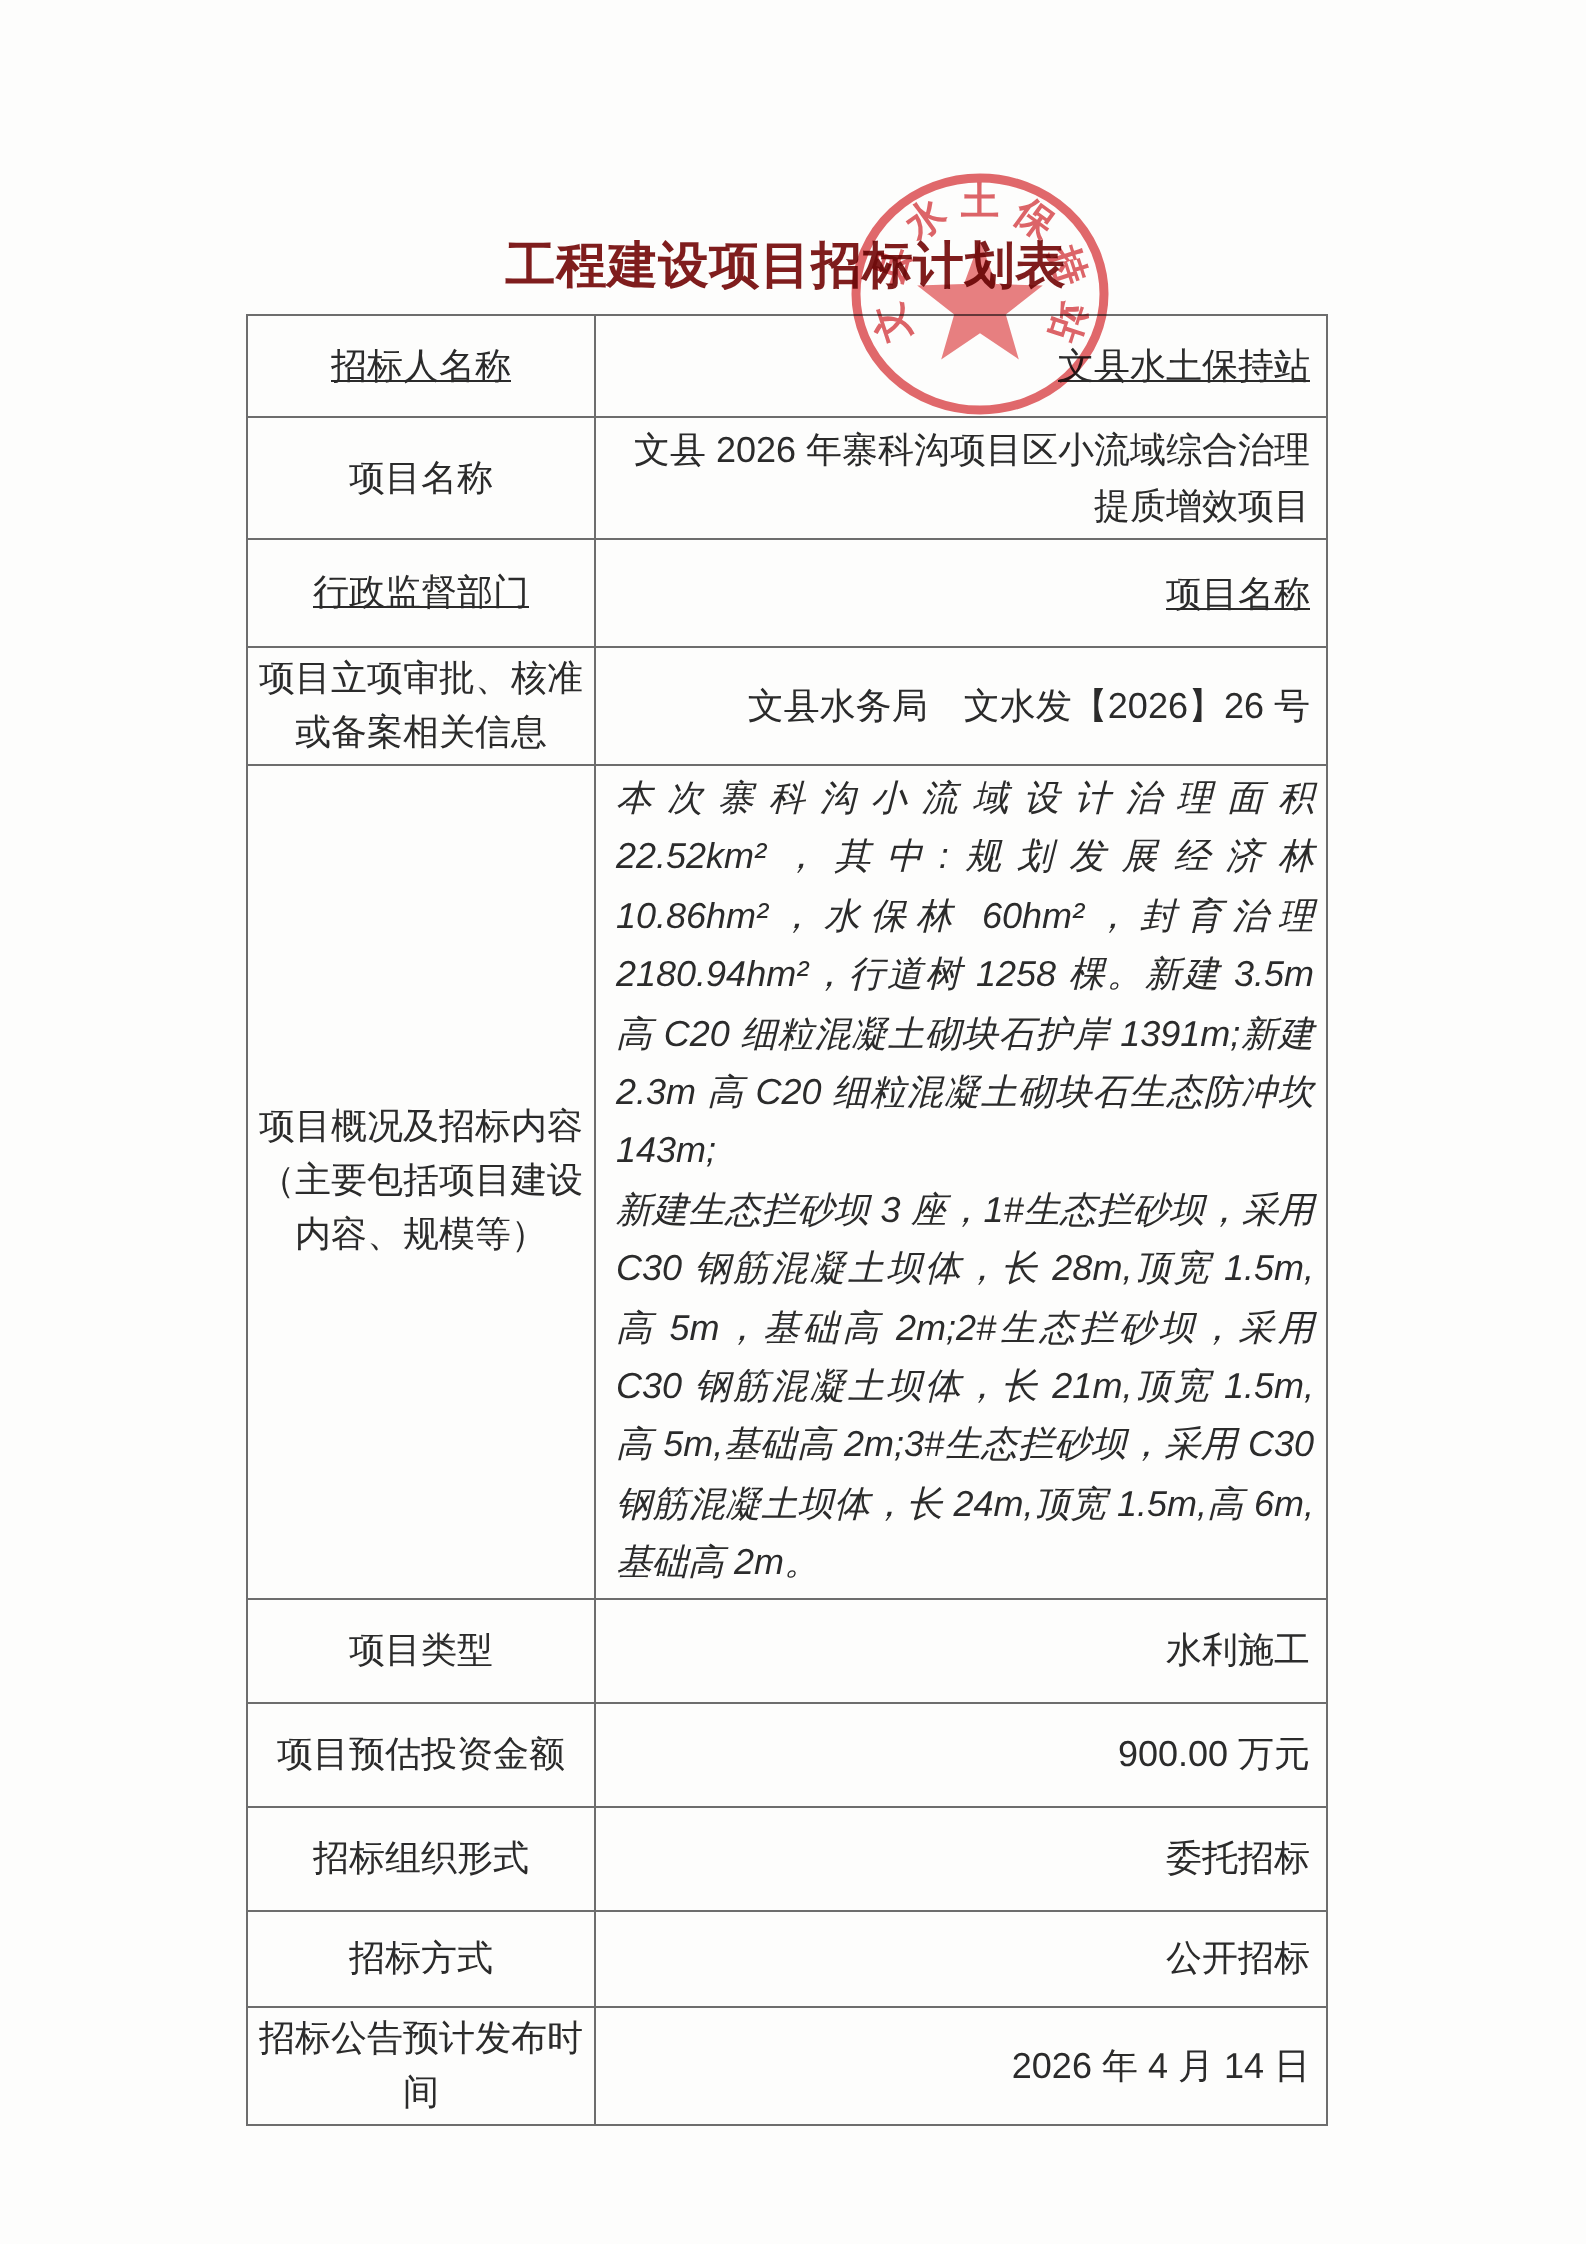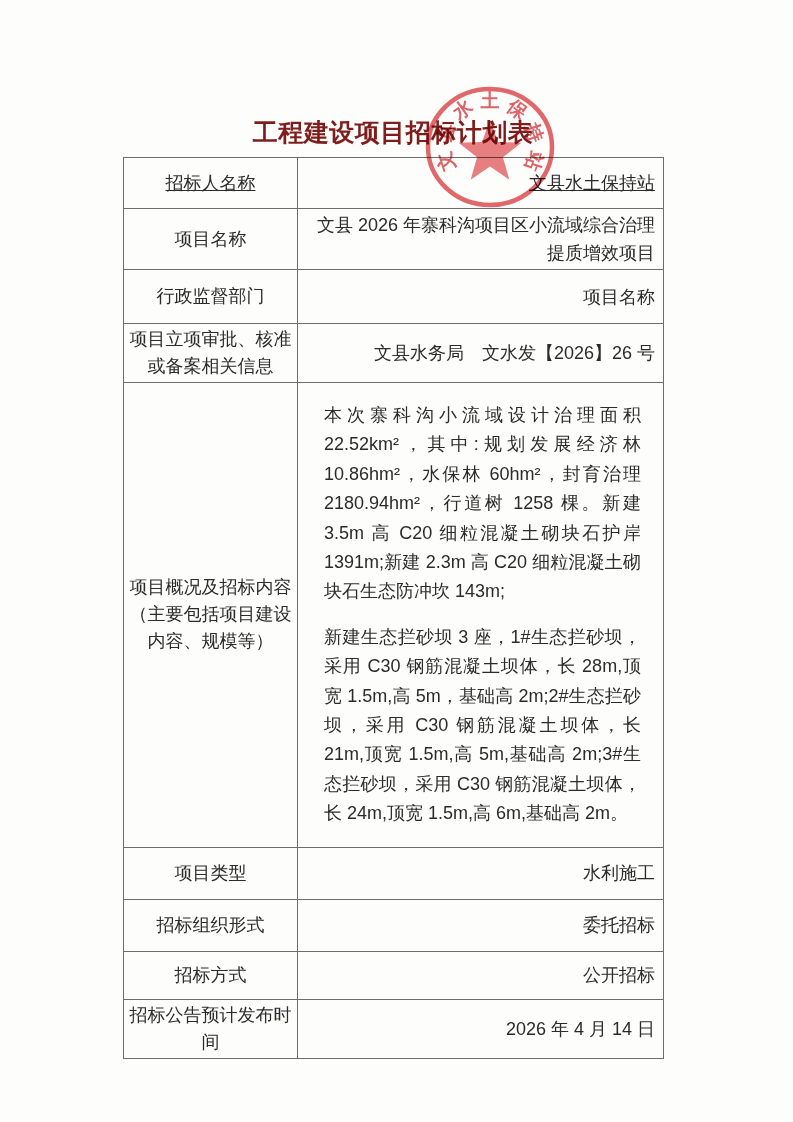--- a/index.html
+++ b/index.html
@@ -49,24 +49,24 @@
     font-family:"Liberation Sans","Liberation Serif",serif;
   }
   td.val-long {
     text-align:justify;
     vertical-align:top;
     line-height:29.4px;
     padding:2px 6px 2px 10px;
     font-family:"Liberation Sans","Liberation Serif",serif;
     overflow:hidden;
   }
-  td.val-long p { margin:16px; }
+  td.val-long p { margin:0;font-style:italic; }
   tr.r1  { height:51px;text-decoration:underline; }
   tr.r2  { height:60px; }
-  tr.r3  { height:54px; }
+  tr.r3  { height:54px;text-decoration:underline; }
   tr.r4  { height:58px; }
   tr.r5  { height:354px; }
   tr.r6  { height:52px; }
   tr.r7  { height:52px; }
   tr.r8  { height:52px; }
   tr.r9  { height:48px;margin-top:16px; }
   tr.r10 { height:58px; }
   .seal {
     position:absolute;
     left:420px; top:81px;
@@ -114,20 +114,24 @@
         <td class="lbl">项目概况及招标内容（主要包括项目建设内容、规模等）</td>
         <td class="val-long">
           <p>本次寨科沟小流域设计治理面积 22.52km²，其中:规划发展经济林 10.86hm²，水保林 60hm²，封育治理 2180.94hm²，行道树 1258 棵。新建 3.5m 高 C20 细粒混凝土砌块石护岸 1391m;新建 2.3m 高 C20 细粒混凝土砌块石生态防冲坎 143m;</p>
           <p>新建生态拦砂坝 3 座，1#生态拦砂坝，采用 C30 钢筋混凝土坝体，长 28m,顶宽 1.5m,高 5m，基础高 2m;2#生态拦砂坝，采用 C30 钢筋混凝土坝体，长 21m,顶宽 1.5m,高 5m,基础高 2m;3#生态拦砂坝，采用 C30 钢筋混凝土坝体，长 24m,顶宽 1.5m,高 6m,基础高 2m。</p>
         </td>
       </tr>
       <tr class="r6">
         <td class="lbl">项目类型</td>
         <td class="val">水利施工</td>
       </tr>
+      <tr class="r7">
+        <td class="lbl">项目预估投资金额</td>
+        <td class="val">900.00 万元</td>
+      </tr>
       <tr class="r8">
         <td class="lbl">招标组织形式</td>
         <td class="val">委托招标</td>
       </tr>
       <tr class="r9">
         <td class="lbl">招标方式</td>
         <td class="val">公开招标</td>
       </tr>
       <tr class="r10">
         <td class="lbl">招标公告预计发布时间</td>

